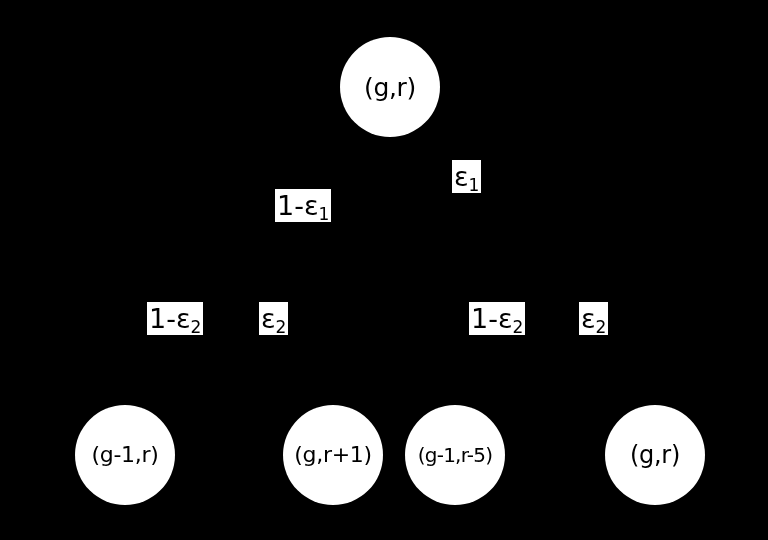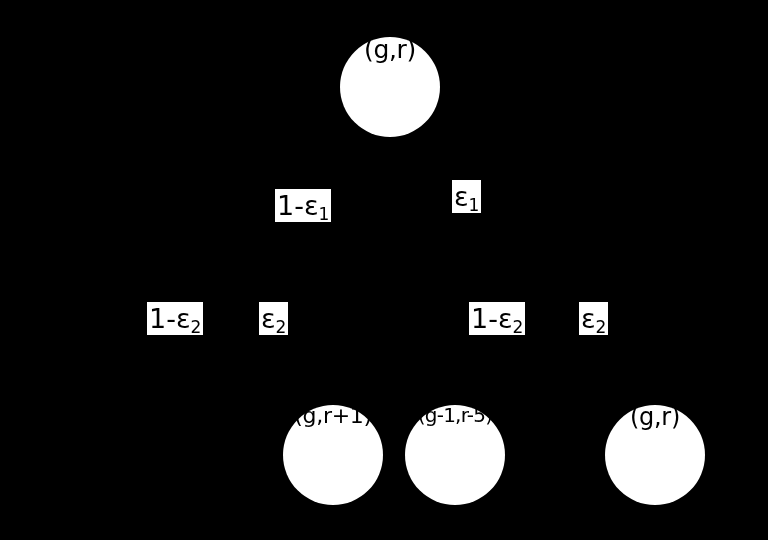--- a/index.html
+++ b/index.html
@@ -25,21 +25,21 @@
     top: 0;
     width: 768px;
     height: 540px;
   }
   .node {
     position: absolute;
     border-radius: 50%;
     background: #ffffff;
     color: #000000;
     display: flex;
-    align-items: flex-start;
+    align-items: center;
     justify-content: center;
     text-align: center;
     line-height: 1;
     white-space: nowrap;
     letter-spacing: -0.3px;
   }
   .node-root {
     width: 100px;
     height: 100px;
     left: 340px;
@@ -68,21 +68,21 @@
     text-align: center;
   }
   .edge-label sub {
     font-size: 17px;
     line-height: 0;
     vertical-align: baseline;
     position: relative;
     top: 5px;
   }
   .lvl1-left  { left: 275px; top: 189px; }
-  .lvl1-right { left: 452px; top: 180px; }
+  .lvl1-right { left: 452px; top: 160px; }
   .lvl2-a { left: 147px; top: 302px; }
   .lvl2-b { left: 259px; top: 302px; }
   .lvl2-c { left: 469px; top: 302px; }
   .lvl2-d { left: 579px; top: 302px; }
 </style>
 </head>
 <body>
 
 <div id="diagram">
 
@@ -116,20 +116,23 @@
   </div>
 
   <div class="edge-label lvl2-c">
     <span>1-ε</span><sub>2</sub>
   </div>
 
   <div class="edge-label lvl2-d">
     <span>ε</span><sub>2</sub>
   </div>
 
+  <div class="node node-leaf leaf-1">
+    <span>(g-1,r)</span>
+  </div>
 
   <div class="node node-leaf leaf-2">
     <span>(g,r+1)</span>
   </div>
 
   <div class="node node-leaf leaf-3">
     <span>(g-1,r-5)</span>
   </div>
 
   <div class="node node-leaf leaf-4">

